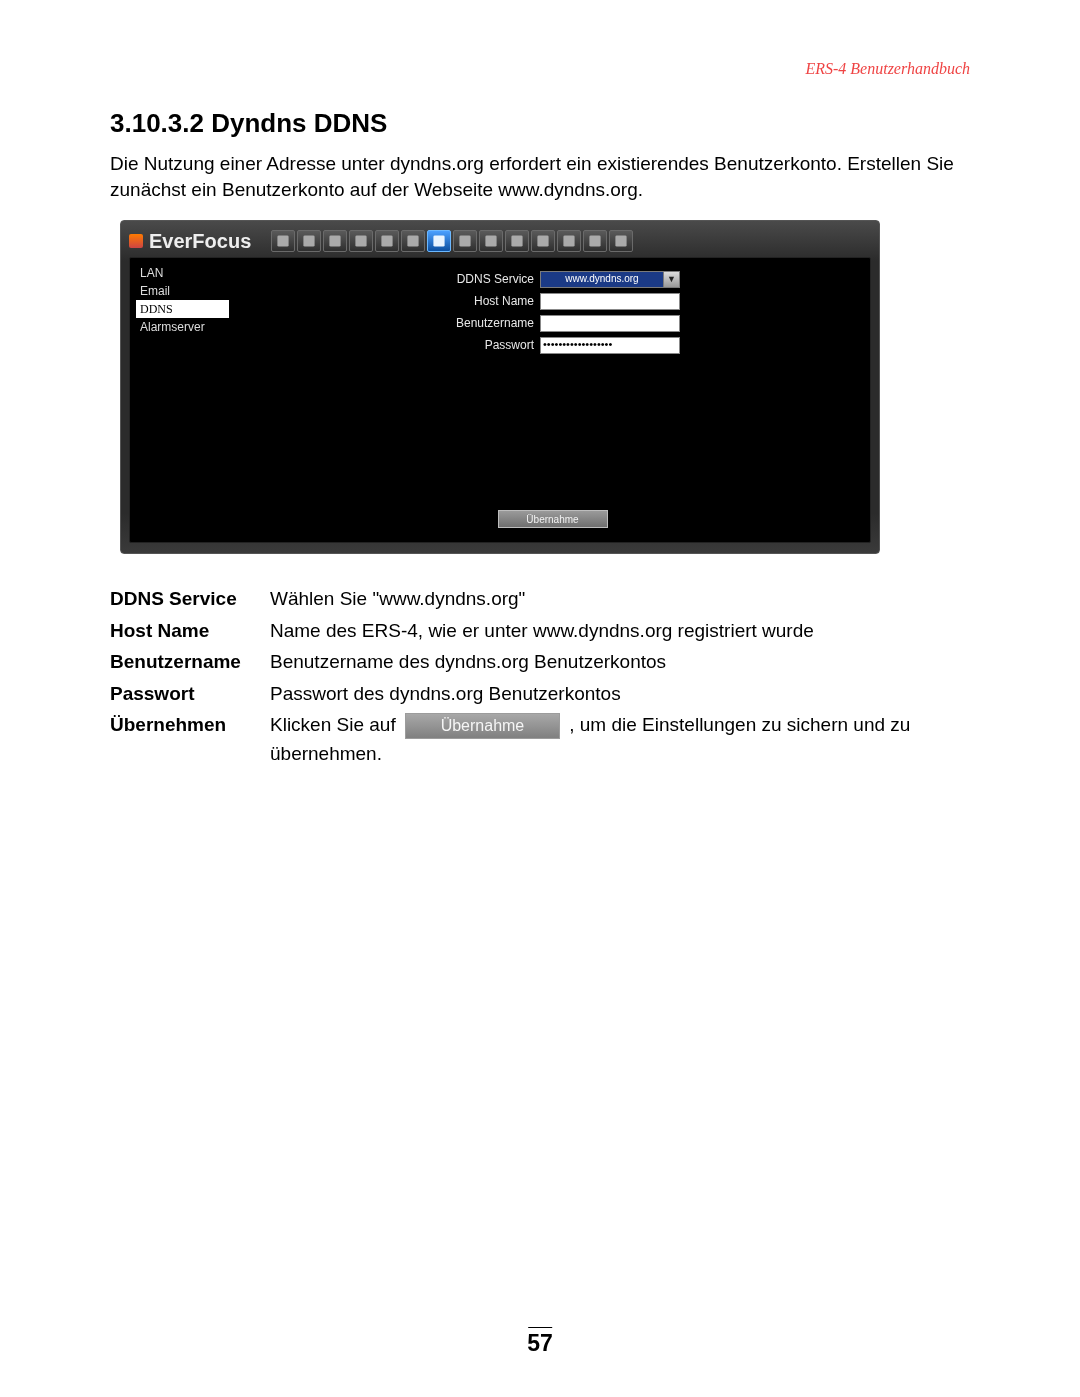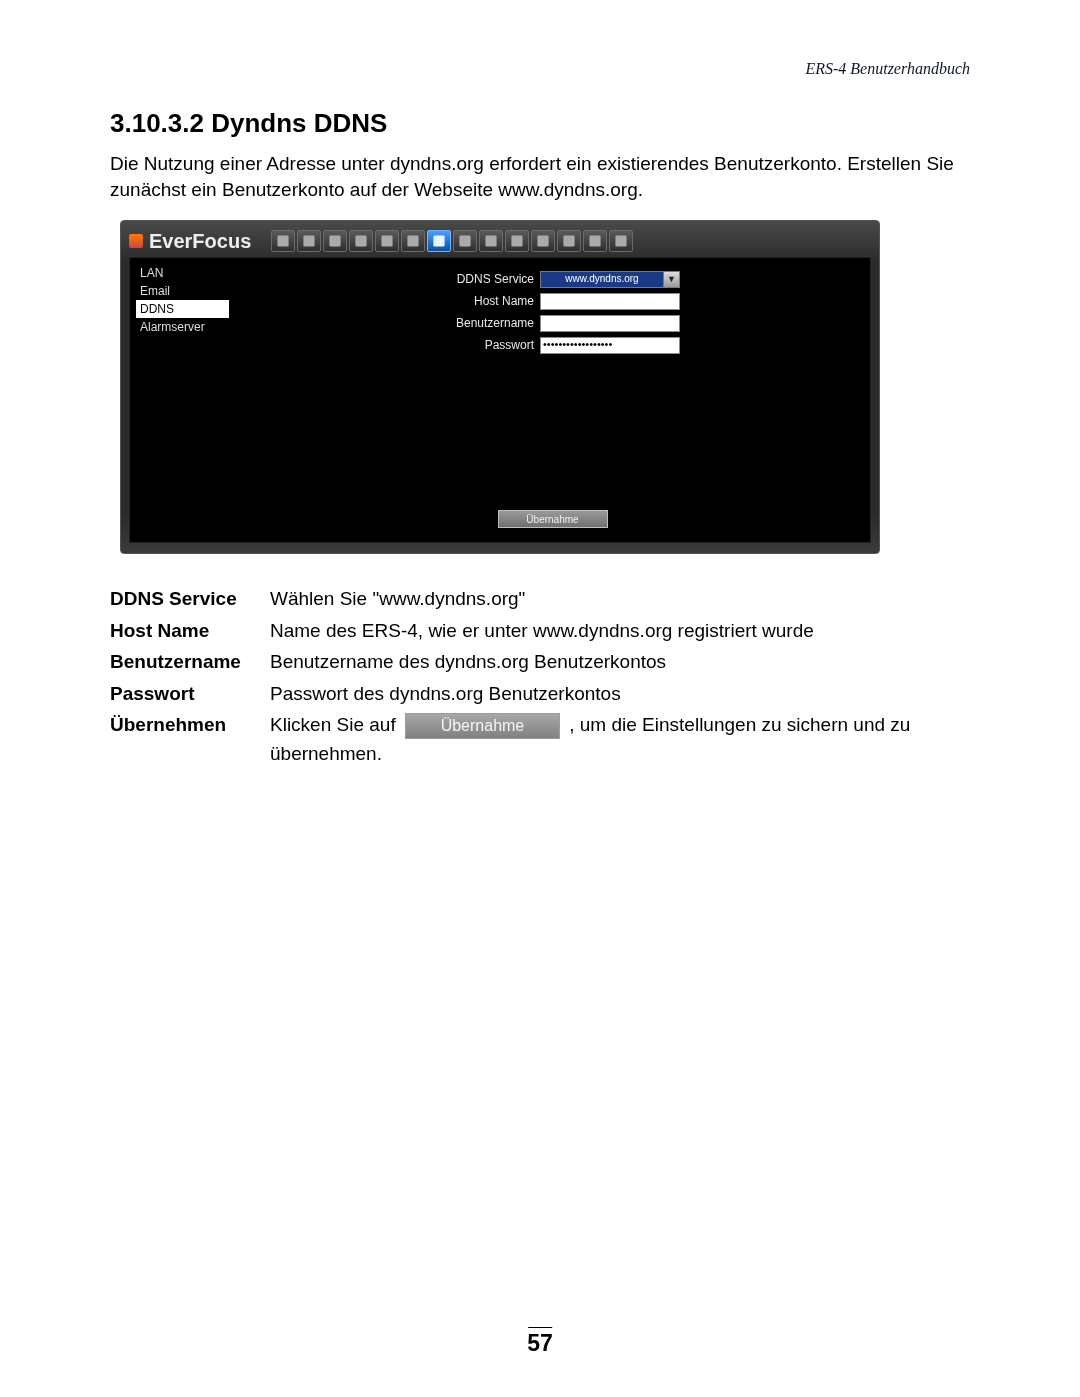--- a/index.html
+++ b/index.html
@@ -9,21 +9,21 @@
     background: #fff;
     font-family: Arial, Helvetica, sans-serif;
     color: #000;
     position: relative;
   }
   .page {
     padding: 60px 100px 40px 110px;
   }
   .header-right {
     text-align: right;
-    color: #0f172a;
+    color: #ef4444;
     font-style: italic;
     font-size: 16px;
     font-family: "Times New Roman", serif;
     margin-bottom: 30px;
     padding-right: 10px;
   }
   .section-heading {
     font-weight: bold;
     font-size: 26px;
     margin-bottom: 12px;
@@ -101,20 +101,21 @@
     line-height: 1.5;
   }
   .sidebar .item {
     padding: 0 4px;
     color: #ddd;
     cursor: pointer;
   }
   .sidebar .item.selected {
     background: #fff;
     color: #000;
+    font-family: Liberation Serif, serif;
   }
   .form-area {
     flex: 1;
     position: relative;
     padding: 10px 30px 10px 10px;
     font-size: 12px;
   }
   .frow {
     display: flex;
     align-items: center;

